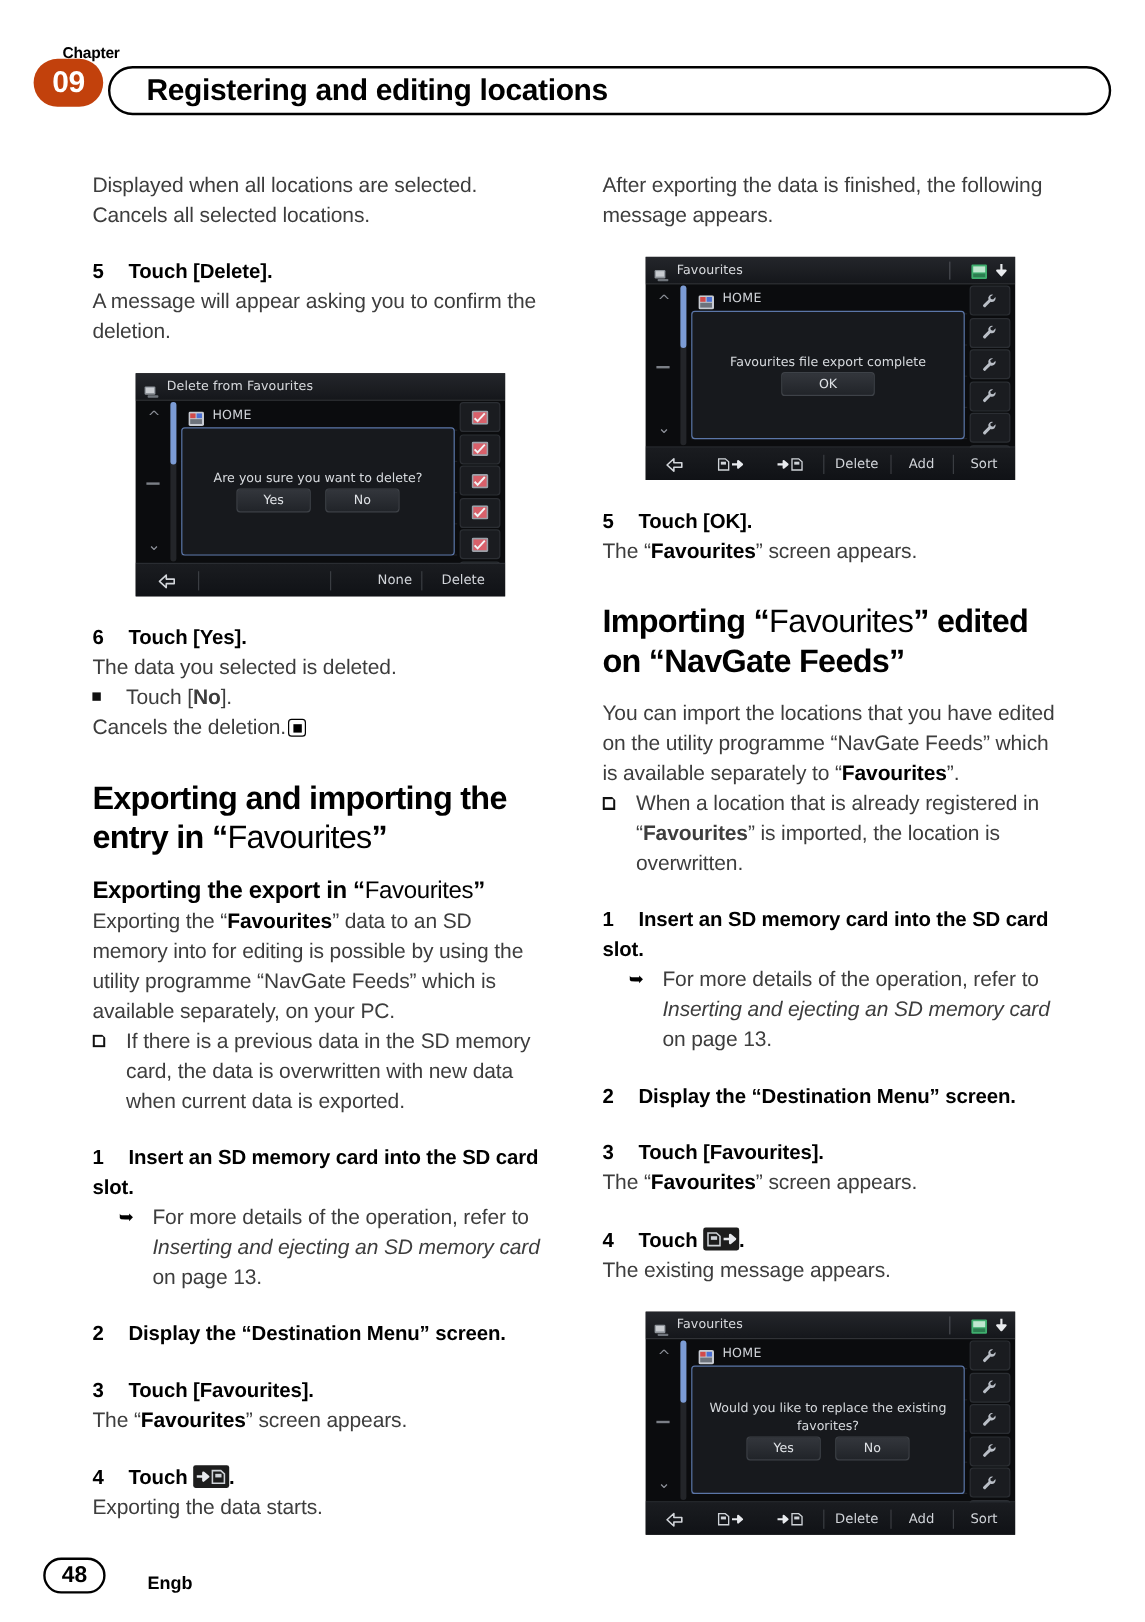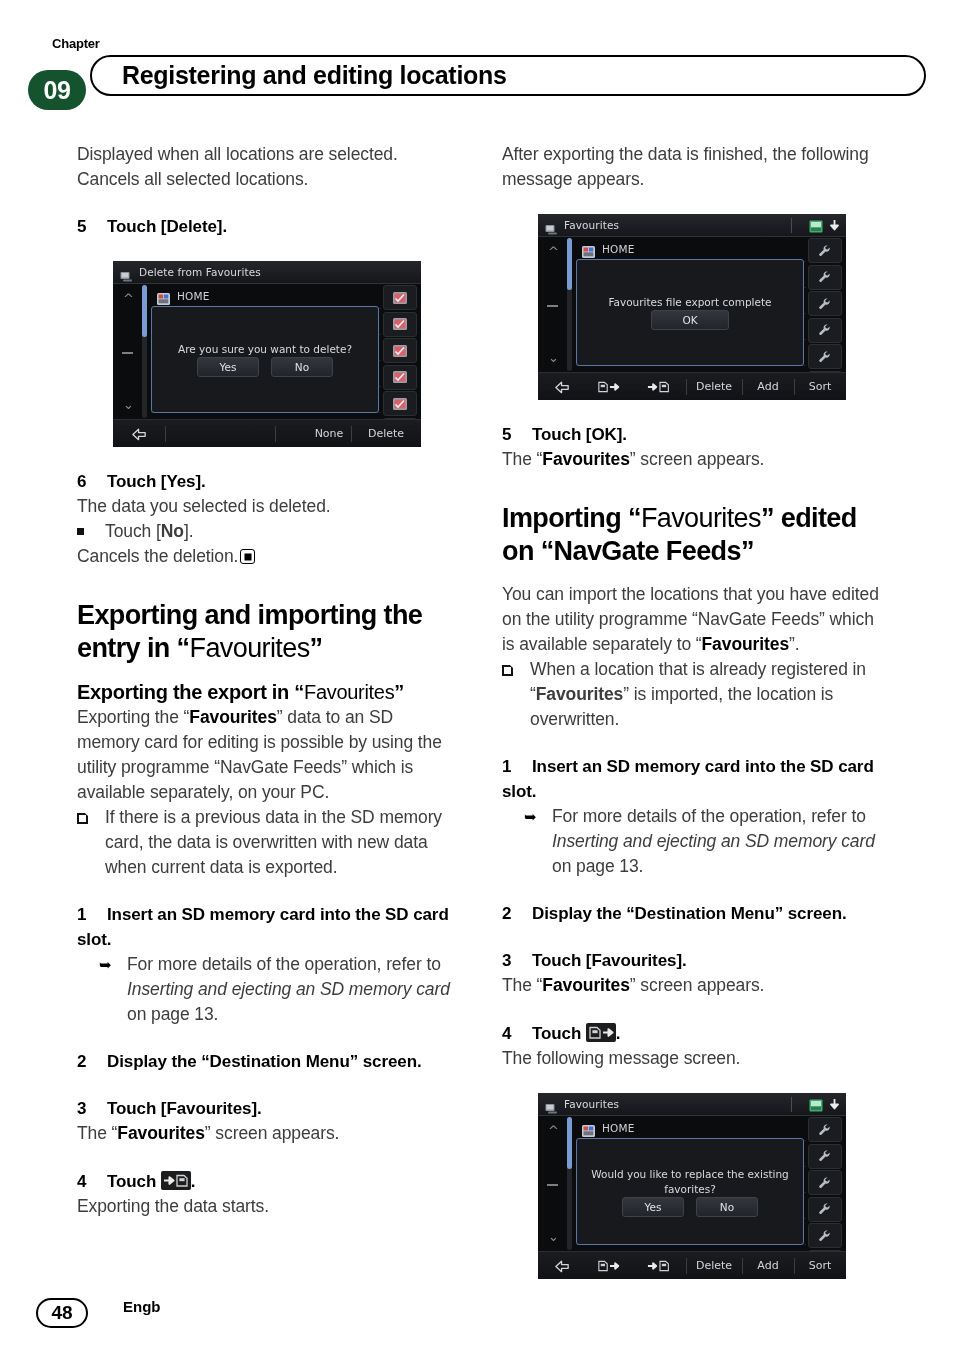--- a/index.html
+++ b/index.html
@@ -26,23 +26,23 @@
     position: absolute;
     left: 0; top: 0;
     font-size: 13px;
     font-weight: bold;
     letter-spacing: -0.2px;
     color: #000;
     margin-left: 24px;
   }
   .chapter-badge {
     position: absolute;
-    left: 0; top: 34px;
+    left: 0; top: 13px;
     width: 58px; height: 40px;
-    background: #14532d;
+    background: #c2410c;
     border-radius: 20px;
     color: #fff;
     font-size: 25px;
     font-weight: bold;
     display: flex;
     align-items: center;
     justify-content: center;
     letter-spacing: -0.5px;
     text-align: right;
   }
@@ -375,21 +375,21 @@
     width: 1px; height: 16px;
     background: #3a3d42;
   }
 
   
   .page-footer {
     position: absolute;
     left: 36px;
     bottom: 24px;
     display: flex;
-    align-items: flex-start;
+    align-items: flex-end;
   }
   .pg-num {
     width: 52px; height: 30px;
     border: 2px solid #000;
     border-radius: 15px;
     display: flex;
     align-items: center;
     justify-content: center;
     font-size: 19px;
     font-weight: bold;
@@ -415,20 +415,21 @@
 
 <div class="col col-left">
 
   <div class="body-text">Displayed when all locations are selected. Cancels all selected locations.</div>
 
   <div class="spacer-m"></div>
 
   <div class="step">
     <span class="num">5</span><span>Touch [Delete].</span>
   </div>
+  <div class="body-text">A message will appear asking you to confirm the deletion.</div>
 
   <div class="spacer-m"></div>
 
   <div class="device-shot">
     <div class="ds-titlebar">
       <span class="ds-title-icon">
         <svg viewBox="0 0 13 11" width="13" height="11">
           <rect x="0.5" y="1" width="9" height="7" rx="1" fill="#8d9299"></rect>
           <rect x="1.5" y="2" width="7" height="4.5" fill="#c9ccd1"></rect>
           <rect x="3" y="8.4" width="9" height="2" rx="0.8" fill="#6f747b"></rect>
@@ -557,21 +558,21 @@
   </div>
 
   <div class="spacer-l"></div>
 
   <h2 class="sec-title"><span>Exporting and importing the entry in “</span><span class="lite">Favourites</span><span>”</span></h2>
 
   <div class="spacer-s"></div>
 
   <h3 class="sub-title"><span>Exporting the export in “</span><span class="lite">Favourites</span><span>”</span></h3>
 
-  <div class="body-text"><span>Exporting the “</span><b>Favourites</b><span>” data to an SD memory card for editing is possible by using the utility programme “NavGate Feeds” which is available separately, on your PC.</span></div>
+  <div class="body-text"><span>Exporting the “</span><b>Favourites</b><span>” data to an SD memory into for editing is possible by using the utility programme “NavGate Feeds” which is available separately, on your PC.</span></div>
 
   <div class="note">
     <span class="gl"><span class="sq-glyph"></span></span>
     <span class="tx">If there is a previous data in the SD memory card, the data is overwritten with new data when current data is exported.</span>
   </div>
 
   <div class="spacer-m"></div>
 
   <div class="step">
     <span class="num">1</span><span>Insert an SD memory card into the SD card slot.</span>
@@ -794,21 +795,21 @@
 
   <div class="step">
     <span class="num">4</span><span>Touch </span><span class="inline-icon">
       <svg viewBox="0 0 30 19" width="30" height="19">
         <path d="M4 4.5 L11 4.5 L14 7.2 L14 15 L4 15 Z" fill="none" stroke="#cfd3d8" stroke-width="1.3"></path>
         <rect x="6.4" y="7.2" width="5.2" height="3" fill="#cfd3d8"></rect>
         <path d="M17 9.5 L25 9.5 M22.5 6.2 L26.5 9.5 L22.5 12.8 Z" stroke="#e8eaee" stroke-width="2.1" fill="#e8eaee" stroke-linejoin="round"></path>
       </svg>
     </span><span>.</span>
   </div>
-  <div class="body-text">The following message screen.</div>
+  <div class="body-text">The existing message appears.</div>
 
   <div class="spacer-m"></div>
 
   <div class="device-shot">
     <div class="ds-titlebar">
       <span class="ds-title-icon">
         <svg viewBox="0 0 13 11" width="13" height="11">
           <rect x="0.5" y="1" width="9" height="7" rx="1" fill="#8d9299"></rect>
           <rect x="1.5" y="2" width="7" height="4.5" fill="#c9ccd1"></rect>
           <rect x="3" y="8.4" width="9" height="2" rx="0.8" fill="#6f747b"></rect>

